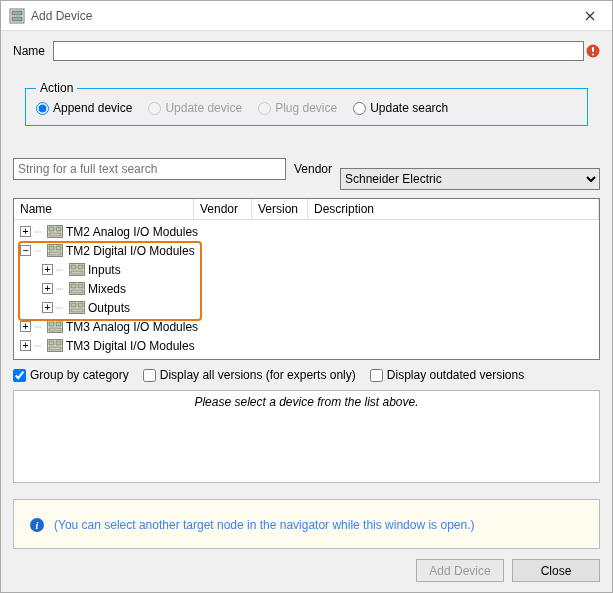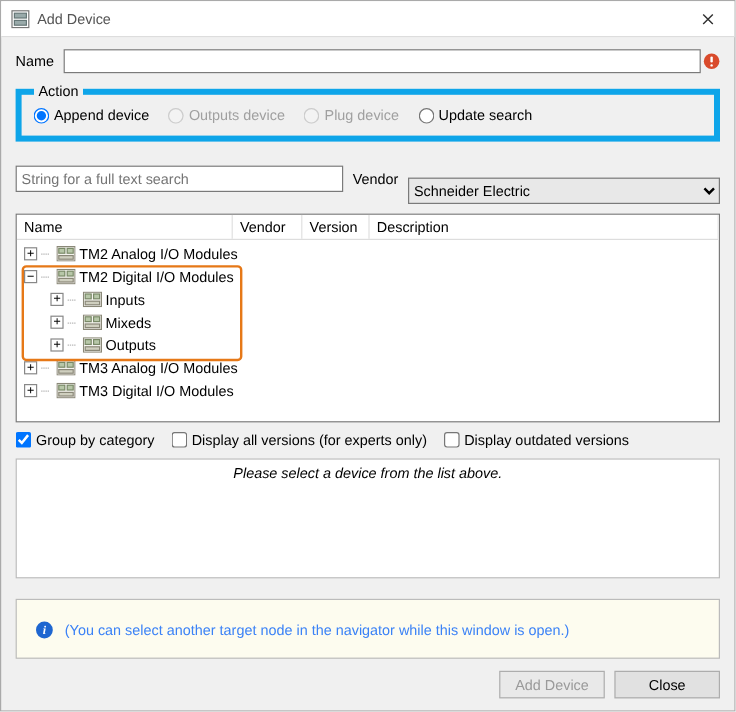--- a/index.html
+++ b/index.html
@@ -70,23 +70,23 @@
   .error-icon {
     width: 14px; height: 14px;
     margin-left: 2px;
     border-radius: 50%;
     display: flex; align-items: center; justify-content: center;
     flex-shrink: 0;
   }
   .error-icon svg { display:block; }
 
   fieldset.action {
-    border: 5px solid #0ea5e9;
+    border: 1px solid #0ea5e9;
     padding: 6px 10px 10px 10px;
-    margin: 0;
+    margin: 12px;
   }
   fieldset.action legend { padding: 0 4px; }
   .radio-row {
     display: flex;
     gap: 16px;
     align-items: center;
   }
   .radio-item {
     display: flex;
     align-items: center;
@@ -190,21 +190,21 @@
     top: 42px;
     width: 184px;
     height: 80px;
   }
 
   .options-row {
     display: flex;
     gap: 14px;
     align-items: center;
   }
-  .options-row label { display: flex; align-items: flex-start; gap: 4px; }
+  .options-row label { display: flex; align-items: flex-end; gap: 4px; }
   .options-row input { margin: 0; }
 
   .info-panel {
     border: 1px solid #bbb;
     background: #fff;
     height: 100px;
     padding: 4px 8px;
     text-align: center;
     font-style: italic;
     color: #000;
@@ -293,21 +293,21 @@
 
     <fieldset class="action">
       <legend>Action</legend>
       <div class="radio-row">
         <label class="radio-item">
           <input type="radio" name="action" checked="" style="">
           <span>Append device</span>
         </label>
         <label class="radio-item disabled">
           <input type="radio" name="action" disabled="" style="">
-          <span>Outputs device</span>
+          <span>Update device</span>
         </label>
         <label class="radio-item disabled">
           <input type="radio" name="action" disabled="" style="">
           <span>Plug device</span>
         </label>
         <label class="radio-item">
           <input type="radio" name="action" style="">
           <span>Update search</span>
         </label>
       </div>

